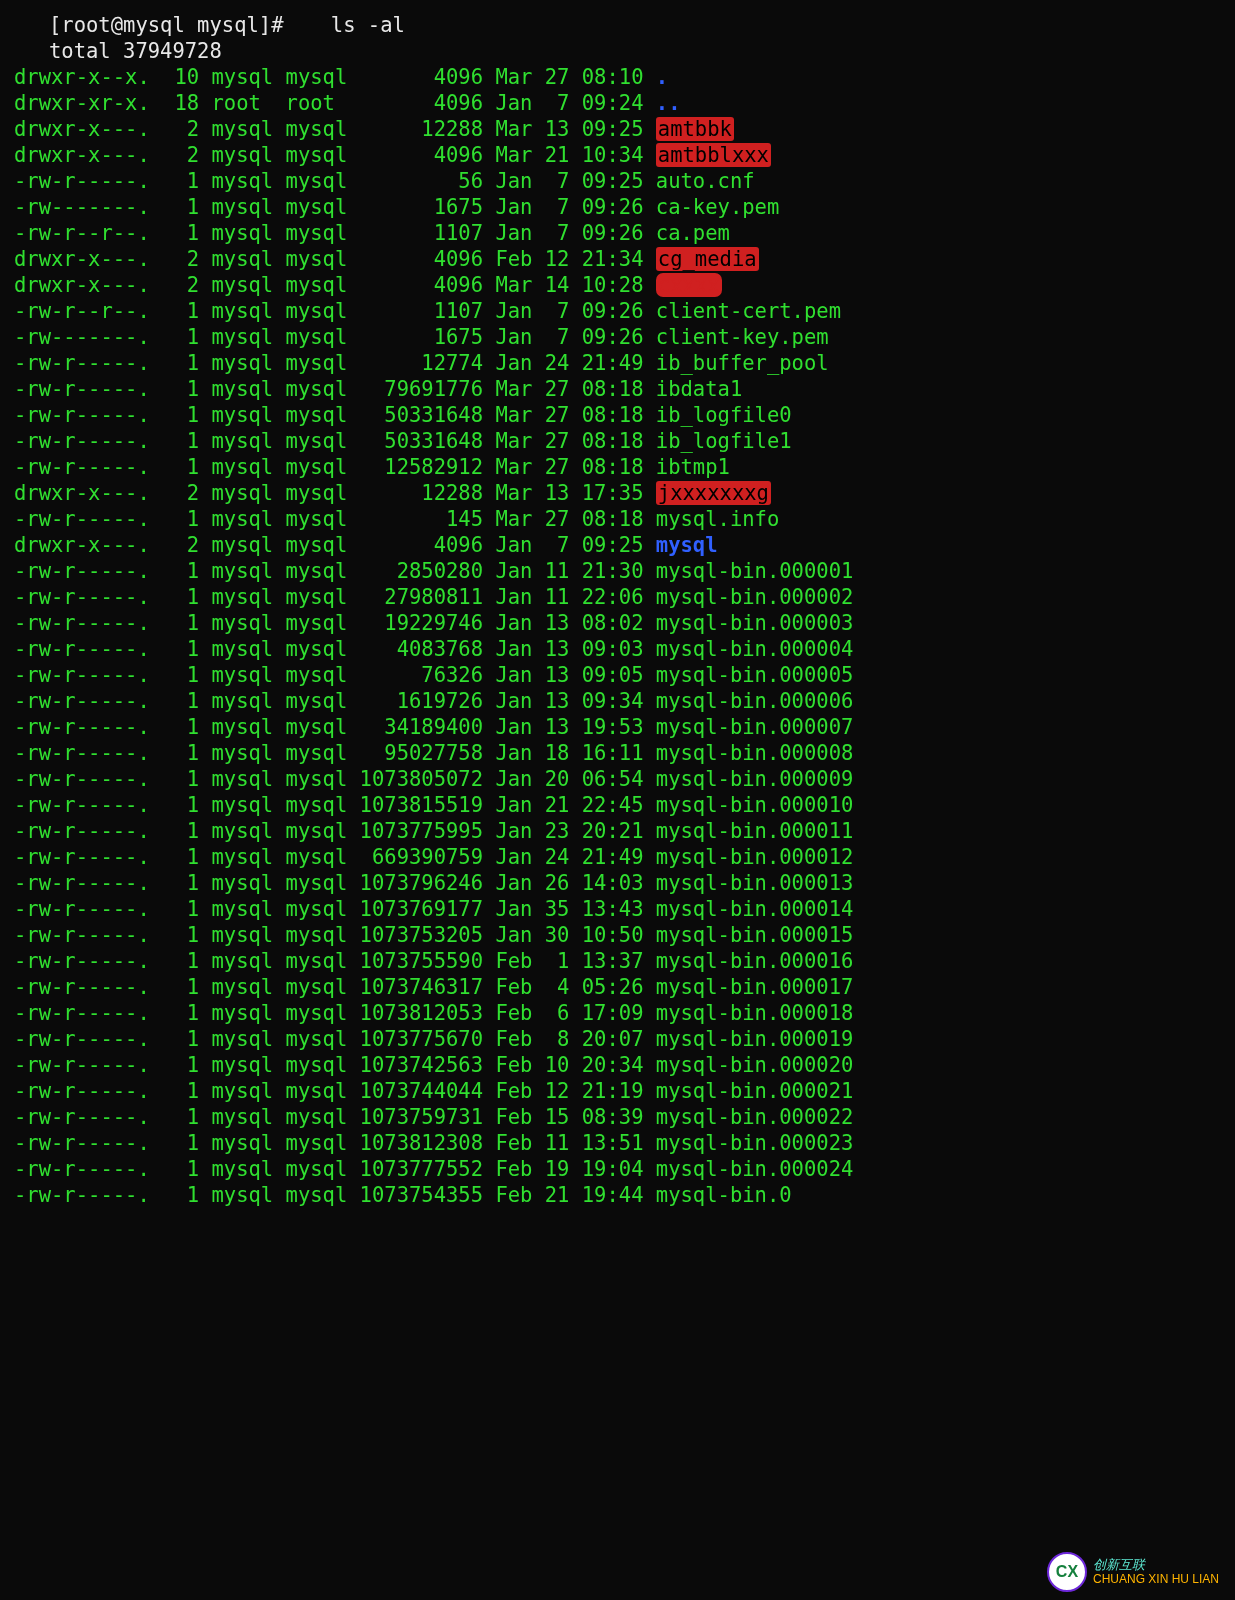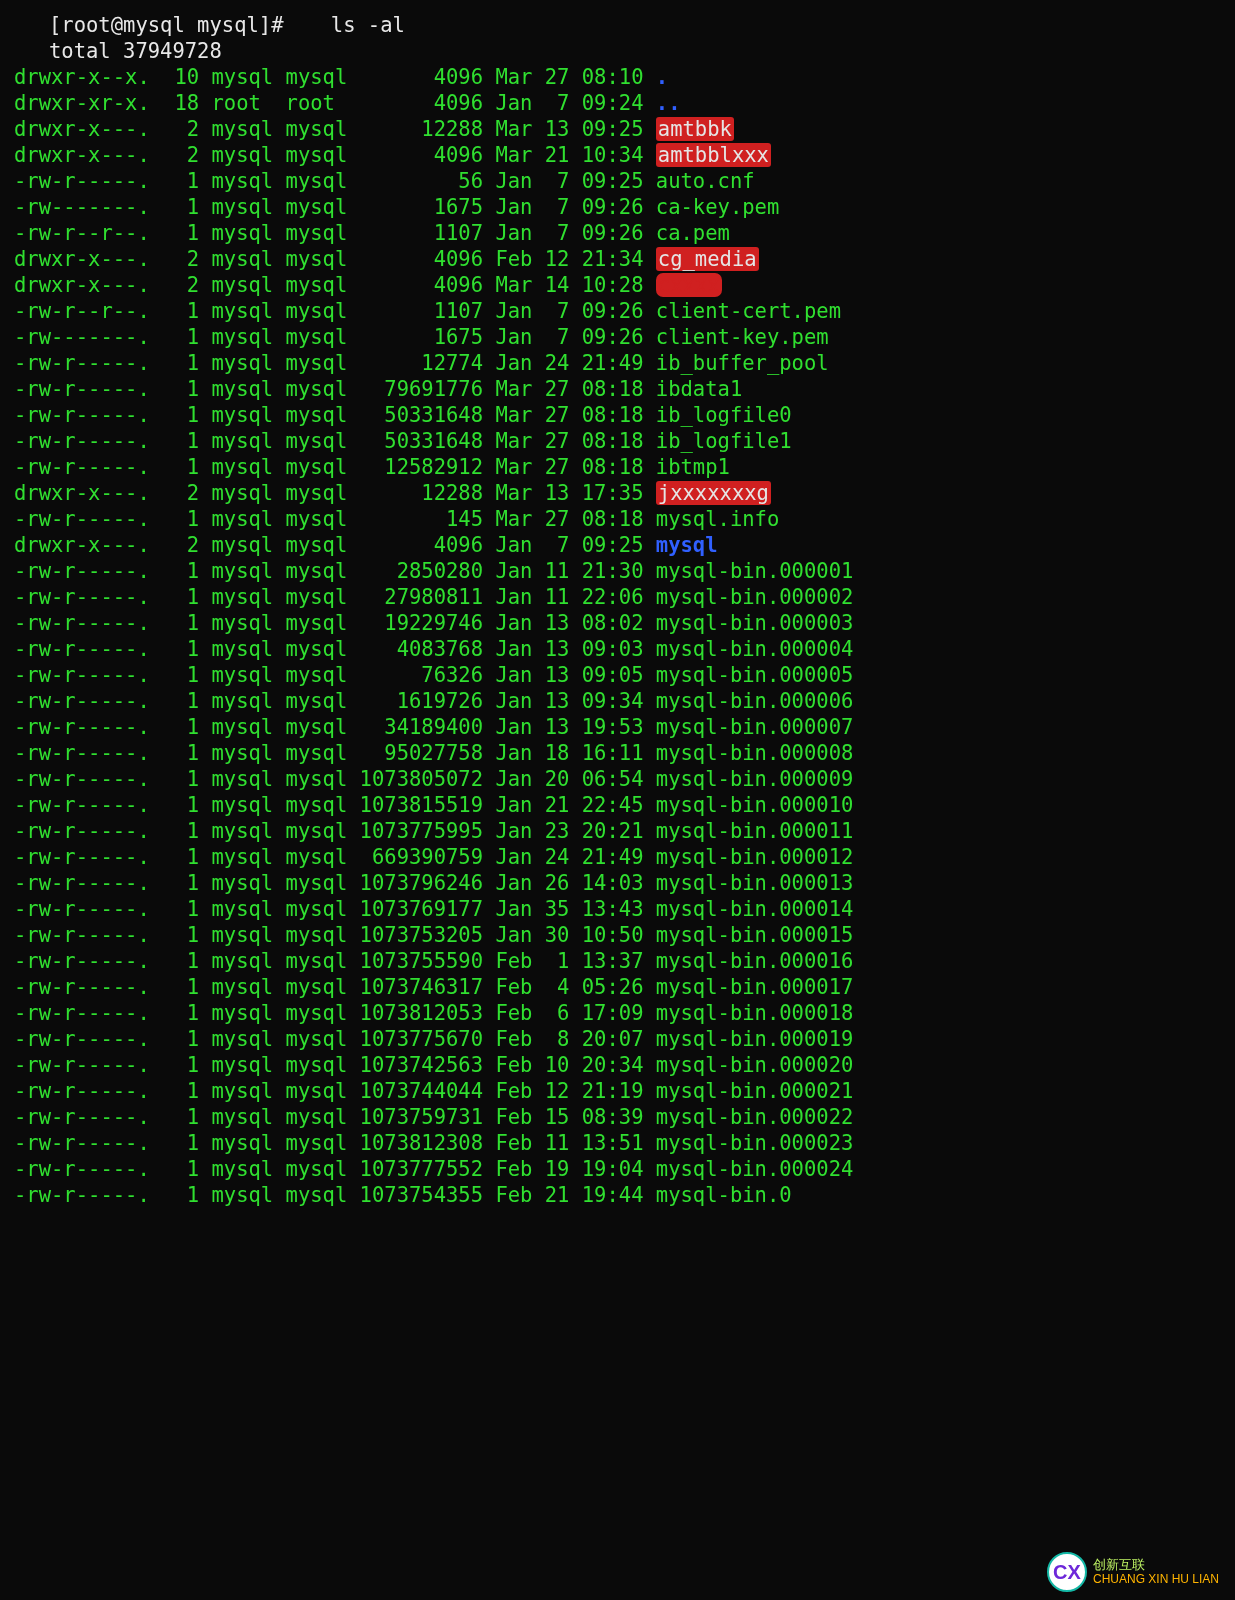--- a/index.html
+++ b/index.html
@@ -8,33 +8,33 @@
     font-size:20.5px;
     line-height:26px;
     color:#30e030;
     white-space:pre;
     padding:12px 14px;
     letter-spacing:0px;
   }
   .wht{color:#e8e8e8;margin-left:35px;}
   .grn{color:#30e030;}
   .blu{color:#3060ff;font-weight:bold;}
-  .red{background:#d02020;color:#e5e5e5;border-radius:3px;padding:0 2px;}
+  .red{background:#d02020;color:#000000;border-radius:3px;padding:0 2px;}
   .red2{background:#d02020;color:#d02020;border-radius:7px;padding:0 2px;}
   .logo{
     position:absolute;right:16px;bottom:8px;
     display:flex;align-items:center;gap:6px;
     font-family:sans-serif;
   }
   .logo-icon{
     width:36px;height:36px;border-radius:50%;
     background:#fff;display:flex;align-items:center;justify-content:center;
-    color:#6d28d9;font-weight:bold;font-size:20px;border:2px solid #14b8a6;
+    color:#15803d;font-weight:bold;font-size:16px;border:2px solid #6d28d9;
   }
-  .logo-text{color:#bef264;font-size:13px;line-height:14px;}
+  .logo-text{color:#5eead4;font-size:13px;line-height:14px;font-style:italic;}
   .logo-sub{color:#ffb400;font-size:12px;}
 </style>
 </head>
 <body>
 
 <div class="term" id="term"><span class="wht">[root@mysql mysql]# </span><span class="wht">ls -al</span>
 <span class="wht">total 37949728</span>
 <span class="grn"><span>drwxr-x--x. </span><span> 10</span> <span>mysql</span> <span>mysql</span> <span>      4096</span> <span>Mar</span> <span>27</span> <span>08:10</span> <span class="blu">.</span></span>
 <span class="grn"><span>drwxr-xr-x. </span><span> 18</span> <span>root </span> <span>root </span> <span>      4096</span> <span>Jan</span> <span> 7</span> <span>09:24</span> <span class="blu">..</span></span>
 <span class="grn"><span>drwxr-x---. </span><span>  2</span> <span>mysql</span> <span>mysql</span> <span>     12288</span> <span>Mar</span> <span>13</span> <span>09:25</span> <span class="red">amtbbk</span></span>

